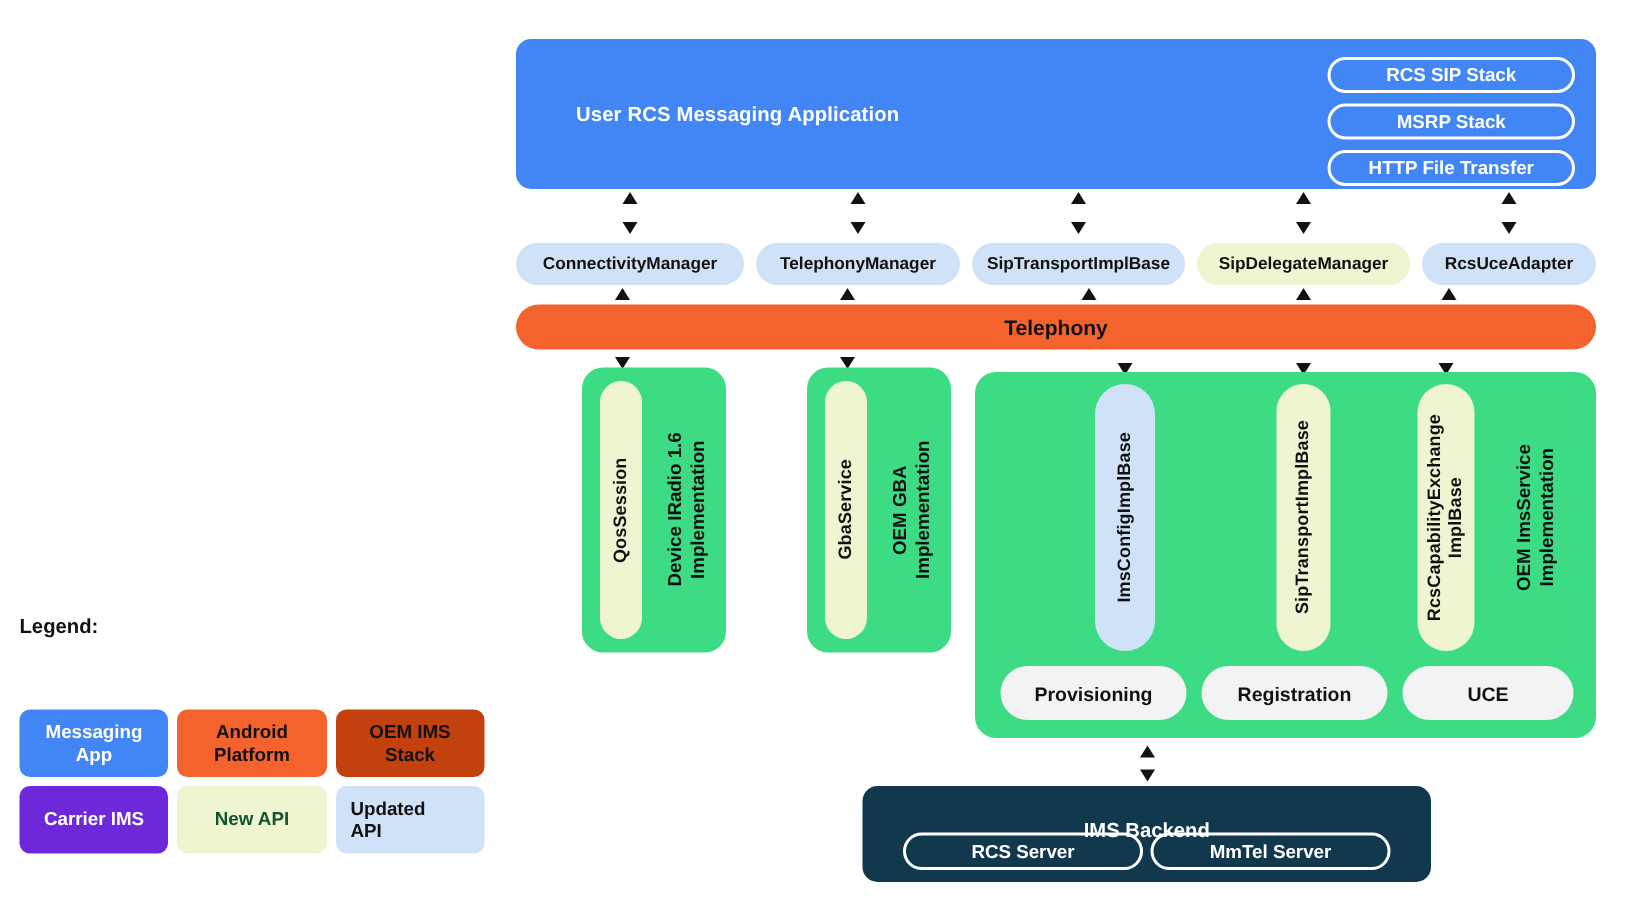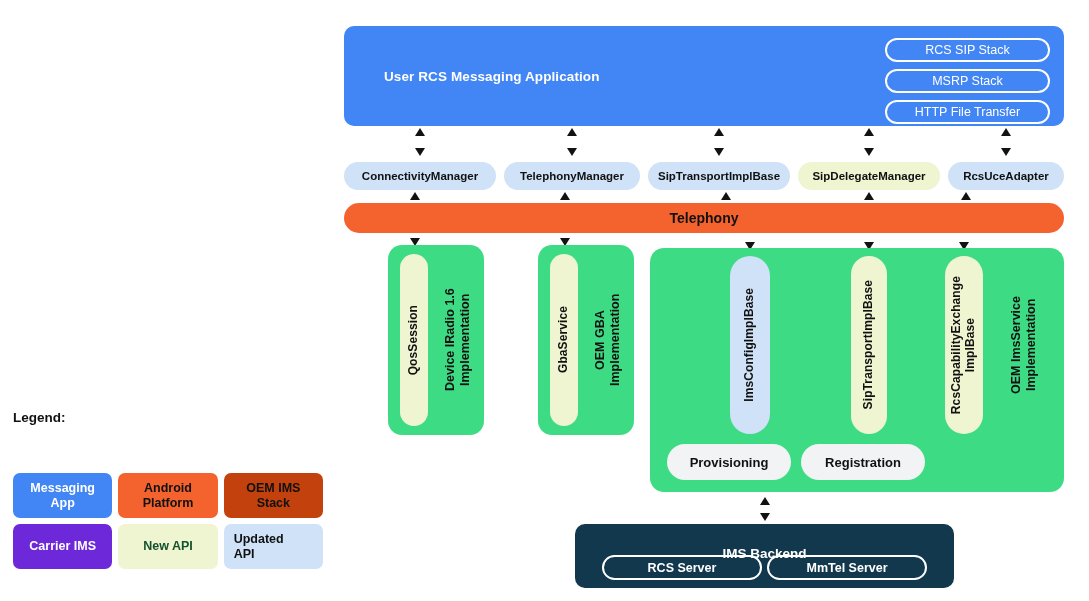--- a/index.html
+++ b/index.html
@@ -21,21 +21,21 @@
   .app-title{
     position:absolute;left:40px;top:50%;transform:translateY(-50%);
     color:#ffffff;font-size:13.5px;font-weight:bold;letter-spacing:.1px;
   }
   .stack-col{
     position:absolute;right:14px;top:12px;
     display:flex;flex-direction:column;gap:7px;align-items:flex-end;
   }
   .stack-pill{
     width:165px;height:24px;border:2px solid #ffffff;border-radius:13px;
-    color:#ffffff;font-size:12.5px;font-weight:normal;
+    color:#ffffff;font-size:12.5px;font-weight:bold;
     display:flex;align-items:center;justify-content:center;
     box-sizing:border-box;
   }
 
   
   .arr{position:absolute;width:0;height:0;}
   .arr-up{border-left:5px solid transparent;border-right:5px solid transparent;border-bottom:8px solid #121212;}
   .arr-dn{border-left:5px solid transparent;border-right:5px solid transparent;border-top:8px solid #121212;}
 
   
@@ -183,20 +183,21 @@
     </div>
     <div class="abs capsule c-new" style="left:295px;top:8px;width:38px;height:178px;">
       <span class="vtext">RcsCapabilityExchange
 ImplBase</span>
     </div>
     <span class="vlabel" style="left:343px;top:8px;height:178px;display:flex;align-items:center;justify-content:center;width:62px;">OEM ImsService
 Implementation</span>
 
     <div class="abs svc" style="left:17px;top:196px;width:124px;">Provisioning</div>
     <div class="abs svc" style="left:151px;top:196px;width:124px;">Registration</div>
+    <div class="abs svc" style="left:285px;top:196px;width:114px;">UCE</div>
   </div>
 
   <div class="abs arr arr-up" style="left:760px;top:497px;"></div>
   <div class="abs arr arr-dn" style="left:760px;top:513px;"></div>
 
   <div class="abs backend">
     <div class="backend-title">IMS Backend</div>
     <div class="backend-row">
       <div class="backend-pill">RCS Server</div>
       <div class="backend-pill">MmTel Server</div>

